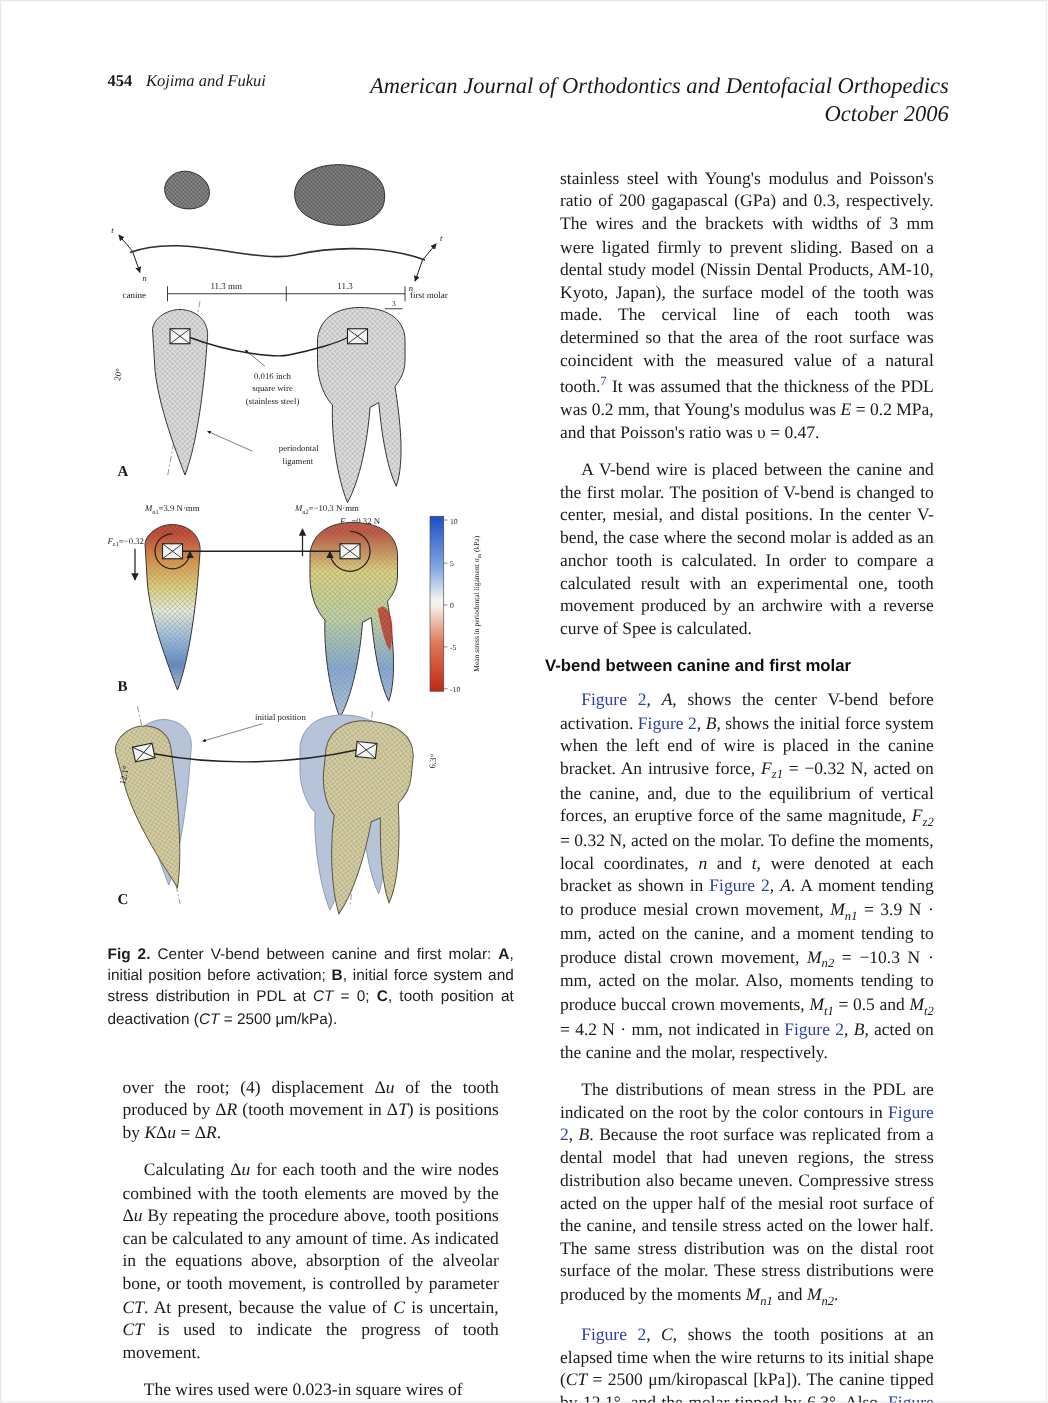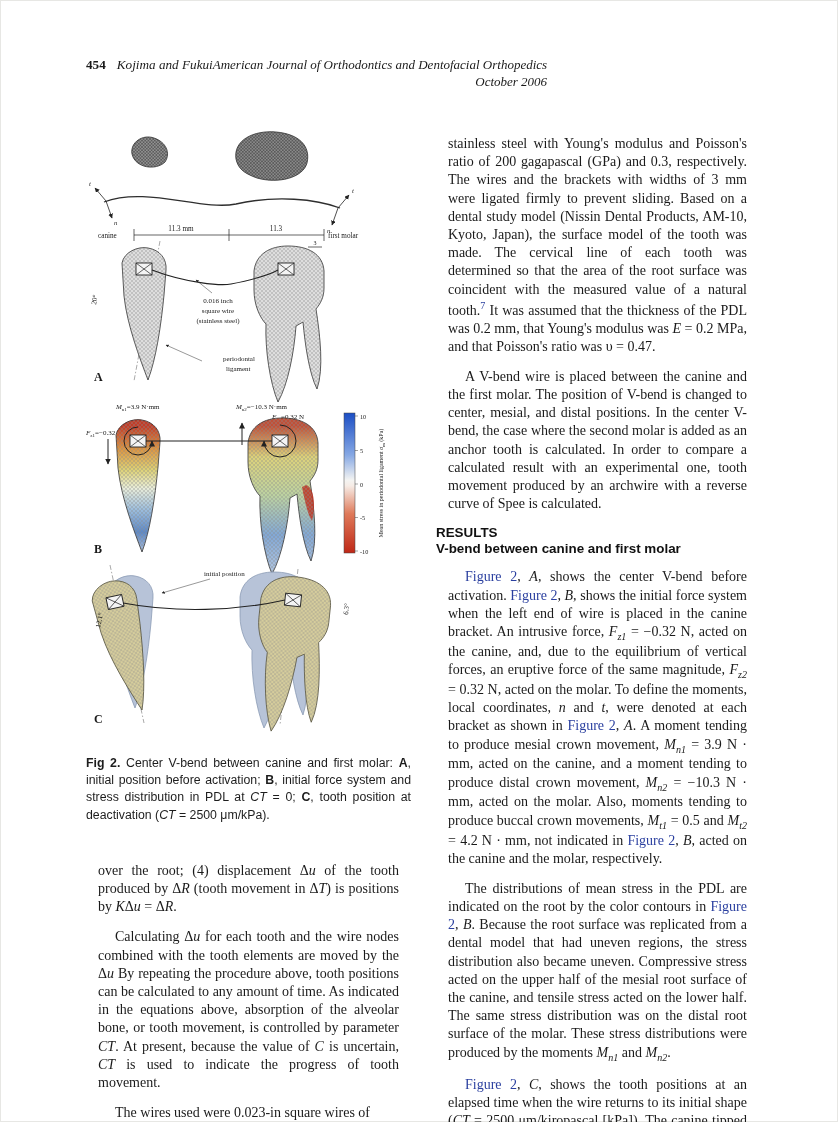--- a/index.html
+++ b/index.html
@@ -1,21 +1,21 @@
 <!DOCTYPE html>
 <html><head>
 <meta charset="utf-8">
 <style>
   html,body{margin:0;padding:0;}
   body{width:838px;height:1122px;background:#ffffff;position:relative;}
   .page{position:absolute;inset:0;border:1px solid #e7e7e4;font-family:"Liberation Serif",serif;color:#1a1a1a;background:#fff;}
-  .hdr{position:absolute;top:56px;left:85px;right:78px;display:flex;justify-content:flex-start;align-items:flex-start;font-size:13.2px;}
+  .hdr{position:absolute;top:56px;left:85px;right:78px;display:flex;justify-content:space-between;align-items:flex-start;font-size:13.2px;}
   .hdr .pgnum{font-weight:bold;margin-right:11px;}
   .hdr .authors{font-style:italic;}
-  .hdr-right{text-align:right;font-style:italic;font-size:13px;line-height:1.3;}
+  .hdr-right{text-align:right;font-style:italic;font-size:18px;line-height:1.3;}
   .columns{position:absolute;top:122px;left:85px;right:78px;display:flex;gap:25px;}
   .col-left{flex:0 0 325px;width:325px;}
   .col-right{flex:1;min-width:0;}
   p{margin:12px;text-align:justify;font-size:14px;line-height:1.3;}
   .ind{text-indent:17px;}
   h2,h3{font-family:"Liberation Sans",sans-serif;font-size:13.4px;color:#111;}
   h2{margin:10px 0 1px;}
   h3{margin:0 0 3px;}
   .caption{font-family:"Liberation Sans",sans-serif;font-size:12.3px;line-height:1.4;margin-top:20px;text-align:justify;color:#1d1d1d;}
   .body-text{margin-top:38px;}
@@ -239,21 +239,20 @@
       <div class="body-text">
         <p><span>over the root; (4) displacement Δ</span><span class="i">u</span><span> of the tooth produced by Δ</span><span class="i">R</span><span> (tooth movement in Δ</span><span class="i">T</span><span>) is positions by </span><span class="i">K</span><span>Δ</span><span class="i">u</span><span> = Δ</span><span class="i">R</span><span>.</span></p>
         <p class="ind"><span>Calculating Δ</span><span class="i">u</span><span> for each tooth and the wire nodes combined with the tooth elements are moved by the Δ</span><span class="i">u</span><span> By repeating the procedure above, tooth positions can be calculated to any amount of time. As indicated in the equations above, absorption of the alveolar bone, or tooth movement, is controlled by parameter </span><span class="i">CT</span><span>. At present, because the value of </span><span class="i">C</span><span> is uncertain, </span><span class="i">CT</span><span> is used to indicate the progress of tooth movement.</span></p>
         <p class="ind"><span>The wires used were 0.023-in square wires of</span></p>
       </div>
     </div>
 
     <div class="col-right">
       <p><span>stainless steel with Young's modulus and Poisson's ratio of 200 gagapascal (GPa) and 0.3, respectively. The wires and the brackets with widths of 3 mm were ligated firmly to prevent sliding. Based on a dental study model (Nissin Dental Products, AM-10, Kyoto, Japan), the surface model of the tooth was made. The cervical line of each tooth was determined so that the area of the root surface was coincident with the measured value of a natural tooth.</span><span class="l sup">7</span><span> It was assumed that the thickness of the PDL was 0.2 mm, that Young's modulus was </span><span class="i">E</span><span> = 0.2 MPa, and that Poisson's ratio was υ = 0.47.</span></p>
       <p class="ind"><span>A V-bend wire is placed between the canine and the first molar. The position of V-bend is changed to center, mesial, and distal positions. In the center V-bend, the case where the second molar is added as an anchor tooth is calculated. In order to compare a calculated result with an experimental one, tooth movement produced by an archwire with a reverse curve of Spee is calculated.</span></p>
-      <h2>RESULTS</h2>
       <h3>V-bend between canine and first molar</h3>
       <p class="ind"><span class="l">Figure 2</span><span>, </span><span class="i">A</span><span>, shows the center V-bend before activation. </span><span class="l">Figure 2</span><span>, </span><span class="i">B</span><span>, shows the initial force system when the left end of wire is placed in the canine bracket. An intrusive force, </span><span class="i">F</span><span class="i sub">z1</span><span> = −0.32 N, acted on the canine, and, due to the equilibrium of vertical forces, an eruptive force of the same magnitude, </span><span class="i">F</span><span class="i sub">z2</span><span> = 0.32 N, acted on the molar. To define the moments, local coordinates, </span><span class="i">n</span><span> and </span><span class="i">t</span><span>, were denoted at each bracket as shown in </span><span class="l">Figure 2</span><span>, </span><span class="i">A</span><span>. A moment tending to produce mesial crown movement, </span><span class="i">M</span><span class="i sub">n1</span><span> = 3.9 N · mm, acted on the canine, and a moment tending to produce distal crown movement, </span><span class="i">M</span><span class="i sub">n2</span><span> = −10.3 N · mm, acted on the molar. Also, moments tending to produce buccal crown movements, </span><span class="i">M</span><span class="i sub">t1</span><span> = 0.5 and </span><span class="i">M</span><span class="i sub">t2</span><span> = 4.2 N · mm, not indicated in </span><span class="l">Figure 2</span><span>, </span><span class="i">B</span><span>, acted on the canine and the molar, respectively.</span></p>
       <p class="ind"><span>The distributions of mean stress in the PDL are indicated on the root by the color contours in </span><span class="l">Figure 2</span><span>, </span><span class="i">B</span><span>. Because the root surface was replicated from a dental model that had uneven regions, the stress distribution also became uneven. Compressive stress acted on the upper half of the mesial root surface of the canine, and tensile stress acted on the lower half. The same stress distribution was on the distal root surface of the molar. These stress distributions were produced by the moments </span><span class="i">M</span><span class="i sub">n1</span><span> and </span><span class="i">M</span><span class="i sub">n2</span><span>.</span></p>
       <p class="ind"><span class="l">Figure 2</span><span>, </span><span class="i">C</span><span>, shows the tooth positions at an elapsed time when the wire returns to its initial shape (</span><span class="i">CT</span><span> = 2500 μm/kiropascal [kPa]). The canine tipped by 12.1°, and the molar tipped by 6.3°. Also, </span><span class="l">Figure 2</span><span>, </span><span class="i">C</span><span>, shows that the molar crown moved in the buccal direction.</span></p>
     </div>
 
   </div>
 </div>
 
 </body></html>

